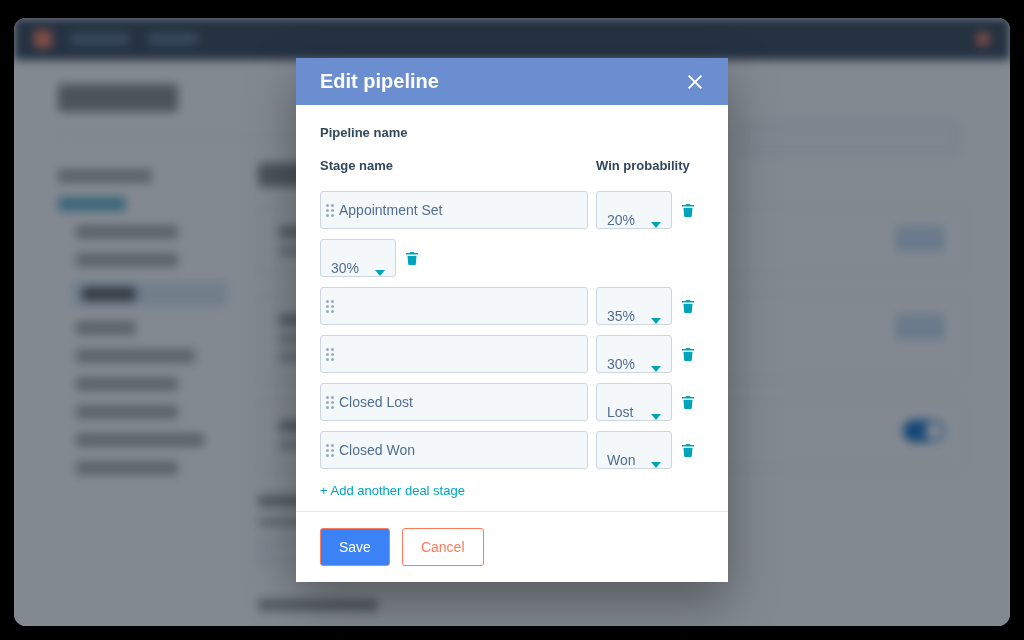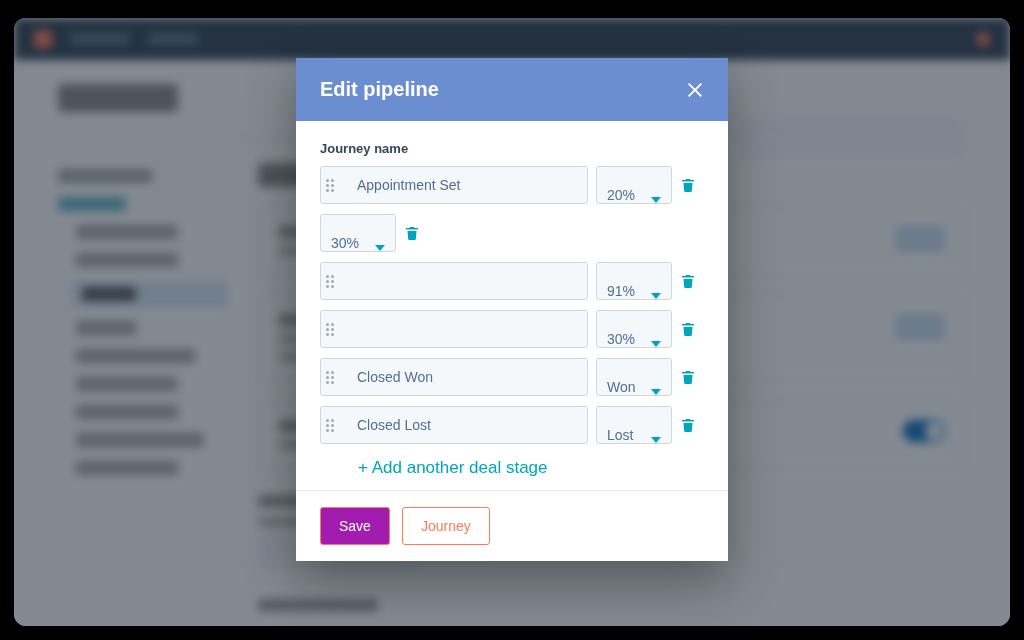--- a/index.html
+++ b/index.html
@@ -29,47 +29,47 @@
   .bg-line { height:12px; background:#999; border-radius:3px;}
   .bg-badge { width:50px; height:26px; background:#c9dff1; border-radius:4px;}
   .bg-toggle { width:42px; height:22px; background:#0b6cc3; border-radius:11px; position:relative;}
   .bg-toggle::after{content:"";position:absolute;right:2px;top:2px;width:18px;height:18px;background:#fff;border-radius:50%;}
   .bg-search { position:absolute; top:60px; right:50px; width:220px; height:36px; background:#f5f8fa; border:1px solid #cbd6e2; border-radius:4px;}
   .bg-hr { height:1px; background:#ddd; margin: 10px 0 26px 0; }
 
   
   .overlay { position:absolute; inset:0; background:rgba(30,40,55,0.55); display:flex; align-items:flex-start; justify-content:center; padding-top:40px; }
   .modal { width: 432px; background:#fff; border-radius:2px; box-shadow:0 20px 50px rgba(0,0,0,0.35); display:flex; flex-direction:column; }
-  .modal-header { background:#6a8ecf; color:#fff; padding:20px 24px; display:flex; align-items:center; justify-content:space-between; }
+  .modal-header { background:#6a8ecf; color:#fff; padding:12px 24px; display:flex; align-items:center; justify-content:space-between; }
   .modal-title { font-size:20px; font-weight:600; }
   .close-x { width:18px; height:18px; cursor:pointer; position:relative; }
   .close-x::before, .close-x::after { content:""; position:absolute; left:8px; top:0; width:2px; height:18px; background:#fff; }
   .close-x::before { transform:rotate(45deg);} .close-x::after{ transform:rotate(-45deg);}
   .modal-body { padding: 20px 24px 12px 24px; }
   .field-label { font-size:13px; font-weight:600; color:#33475b; margin-bottom:8px; }
   .text-input { width:280px; height:38px; border:1px solid #cbd6e2; background:#f5f8fa; border-radius:3px; padding:0 12px; font-size:14px; color:#33475b; }
   .cols { display:flex; gap:0; margin-top:18px; }
   .col-stage-lbl { width:276px; }
   .col-prob-lbl { flex:1; }
   .stage-rows { margin-top:10px; display:flex; flex-direction:column; gap:10px; }
   .stage-row { display:flex; align-items:center; gap:8px; }
-  .stage-input { flex:0 0 268px; height:38px; border:1px solid #cbd6e2; background:#f5f8fa; border-radius:3px; display:flex; align-items:center;gap:18px; }
+  .stage-input { flex:0 0 268px; height:38px; border:1px solid #cbd6e2; background:#f5f8fa; border-radius:3px; display:flex; align-items:center; }
   .drag-dots { width:18px; display:flex; flex-direction:column; align-items:center; gap:2px; padding:0 6px; cursor:grab;}
   .drag-dots span { width:3px; height:3px; background:#99acc2; border-radius:50%; display:block;}
   .drag-dots-row { display:flex; gap:2px;}
   .stage-name { flex:1; border:none; background:transparent; font-size:14px; color:#506e91; height:100%; padding-right:10px;}
   .prob-select { width:76px; height:38px; border:1px solid #cbd6e2; background:#f5f8fa; border-radius:3px; display:flex; align-items:flex-end; padding:0 10px; cursor:pointer; justify-content:space-between;}
   .prob-val { font-size:14px; color:#506e91; }
   .caret { width:0; height:0; border-left:5px solid transparent; border-right:5px solid transparent; border-top:6px solid #00a4bd; }
   .trash { width:16px; height:16px; cursor:pointer; position:relative; }
   .trash svg { display:block; }
-  .add-link { color:#00a4bd; font-size:17px; margin-top:14px; cursor:pointer; display:inline-block;margin-left:38px;}
+  .add-link { color:#00a4bd; font-size:13px; margin-top:14px; cursor:pointer; display:inline-block;}
   .modal-footer { border-top:1px solid #e5eaf0; padding:16px 24px; display:flex; gap:12px; background:#fff;}
   .btn { height:38px; padding:0 18px; border-radius:3px; font-size:14px; font-weight:500; cursor:pointer; display:flex; align-items:center;}
-  .btn-primary { background:#a21caf; color:#fff; border:1px solid #ff7a59;}
+  .btn-primary { background:#3b82f6; color:#fff; border:1px solid #ff7a59;}
   .btn-secondary { background:#fff; color:#ff7a59; border:1px solid #ff7a59;}
 </style>
 </head>
 <body>
 
 <div class="device-frame">
   <div class="device-inner">
 
     <div class="bg-page">
       <div class="bg-topbar">
@@ -137,22 +137,26 @@
 
     <div class="overlay">
       <div class="modal">
 
         <div class="modal-header">
           <div class="modal-title">Edit pipeline</div>
           <div class="close-x"></div>
         </div>
 
         <div class="modal-body">
-          <div class="field-label">Journey name</div>
-
+          <div class="field-label">Pipeline name</div>
+
+          <div class="cols">
+            <div class="field-label col-stage-lbl">Stage name</div>
+            <div class="field-label col-prob-lbl">Win probability</div>
+          </div>
 
           <div class="stage-rows" id="stage-rows">
               <div class="stage-row">
                 <div class="stage-input">
                   <div class="drag-dots">
                     <div class="drag-dots-row">
                       <span></span>
                       <span></span>
                     </div>
                     <div class="drag-dots-row">
@@ -198,21 +202,21 @@
                       <span></span>
                       <span></span>
                     </div>
                     <div class="drag-dots-row">
                       <span></span>
                       <span></span>
                     </div>
                   </div>
                 </div>
                 <div class="prob-select">
-                  <span class="prob-val">91%</span>
+                  <span class="prob-val">35%</span>
                   <span class="caret"></span>
                 </div>
                 <div class="trash">
                   <svg viewBox="0 0 16 16" width="16" height="16">
                     <path fill="#00a4bd" d="M6 2h4l.5 1H14v1.5H2V3h3.5L6 2zm-2.5 4h9l-.7 8.2c-.05.45-.43.8-.88.8H5.08c-.45 0-.83-.35-.88-.8L3.5 6z"></path>
                   </svg>
                 </div>
               </div>
               <div class="stage-row">
                 <div class="stage-input">
@@ -250,67 +254,67 @@
                     </div>
                     <div class="drag-dots-row">
                       <span></span>
                       <span></span>
                     </div>
                     <div class="drag-dots-row">
                       <span></span>
                       <span></span>
                     </div>
                   </div>
+                  <input class="stage-name" type="text" value="Closed Lost" style="">
+                </div>
+                <div class="prob-select">
+                  <span class="prob-val">Lost</span>
+                  <span class="caret"></span>
+                </div>
+                <div class="trash">
+                  <svg viewBox="0 0 16 16" width="16" height="16">
+                    <path fill="#00a4bd" d="M6 2h4l.5 1H14v1.5H2V3h3.5L6 2zm-2.5 4h9l-.7 8.2c-.05.45-.43.8-.88.8H5.08c-.45 0-.83-.35-.88-.8L3.5 6z"></path>
+                  </svg>
+                </div>
+              </div>
+              <div class="stage-row">
+                <div class="stage-input">
+                  <div class="drag-dots">
+                    <div class="drag-dots-row">
+                      <span></span>
+                      <span></span>
+                    </div>
+                    <div class="drag-dots-row">
+                      <span></span>
+                      <span></span>
+                    </div>
+                    <div class="drag-dots-row">
+                      <span></span>
+                      <span></span>
+                    </div>
+                  </div>
                   <input class="stage-name" type="text" value="Closed Won" style="">
                 </div>
                 <div class="prob-select">
                   <span class="prob-val">Won</span>
-                  <span class="caret"></span>
-                </div>
-                <div class="trash">
-                  <svg viewBox="0 0 16 16" width="16" height="16">
-                    <path fill="#00a4bd" d="M6 2h4l.5 1H14v1.5H2V3h3.5L6 2zm-2.5 4h9l-.7 8.2c-.05.45-.43.8-.88.8H5.08c-.45 0-.83-.35-.88-.8L3.5 6z"></path>
-                  </svg>
-                </div>
-              </div>
-              <div class="stage-row">
-                <div class="stage-input">
-                  <div class="drag-dots">
-                    <div class="drag-dots-row">
-                      <span></span>
-                      <span></span>
-                    </div>
-                    <div class="drag-dots-row">
-                      <span></span>
-                      <span></span>
-                    </div>
-                    <div class="drag-dots-row">
-                      <span></span>
-                      <span></span>
-                    </div>
-                  </div>
-                  <input class="stage-name" type="text" value="Closed Lost" style="">
-                </div>
-                <div class="prob-select">
-                  <span class="prob-val">Lost</span>
                   <span class="caret"></span>
                 </div>
                 <div class="trash">
                   <svg viewBox="0 0 16 16" width="16" height="16">
                     <path fill="#00a4bd" d="M6 2h4l.5 1H14v1.5H2V3h3.5L6 2zm-2.5 4h9l-.7 8.2c-.05.45-.43.8-.88.8H5.08c-.45 0-.83-.35-.88-.8L3.5 6z"></path>
                   </svg>
                 </div>
               </div>
             </div>
 
           <div class="add-link">+ Add another deal stage</div>
         </div>
 
         <div class="modal-footer">
           <div class="btn btn-primary">Save</div>
-          <div class="btn btn-secondary">Journey</div>
+          <div class="btn btn-secondary">Cancel</div>
         </div>
 
       </div>
     </div>
 
   </div>
 </div>
 
 </body></html>

